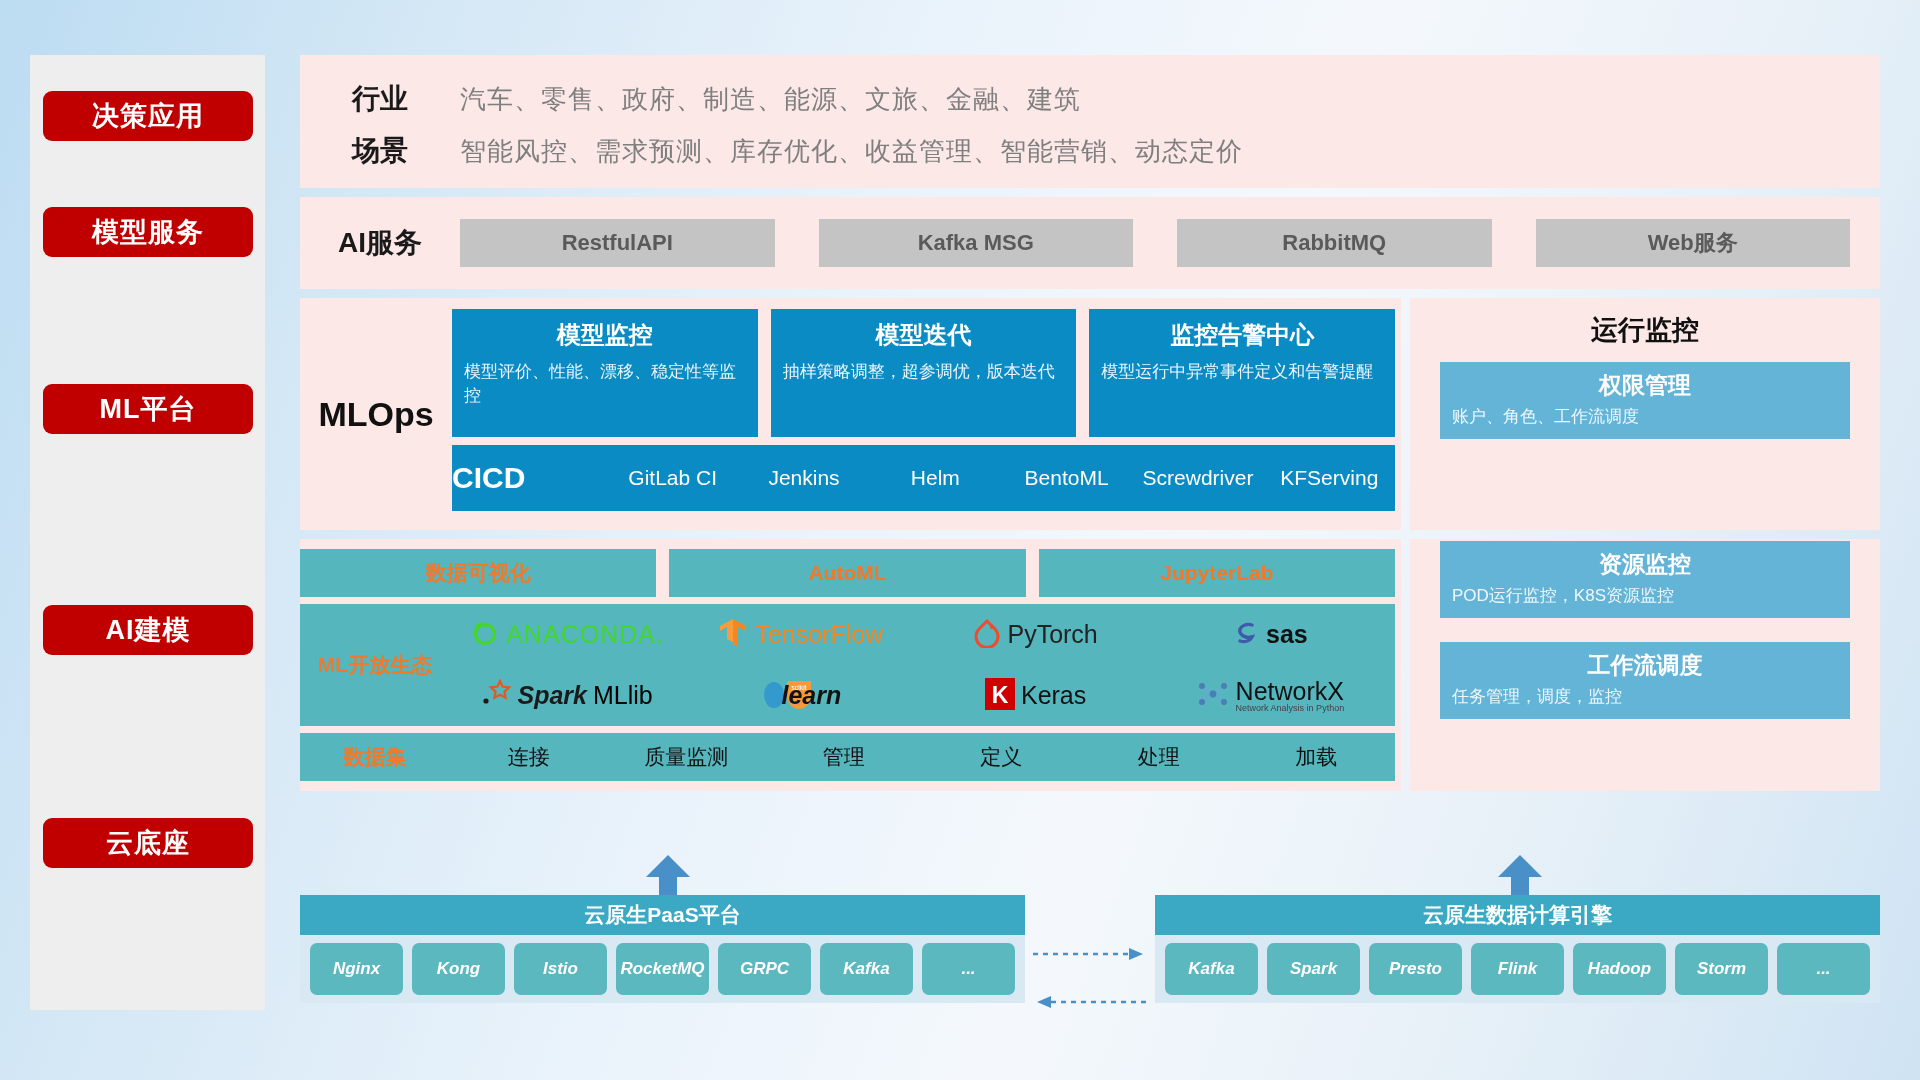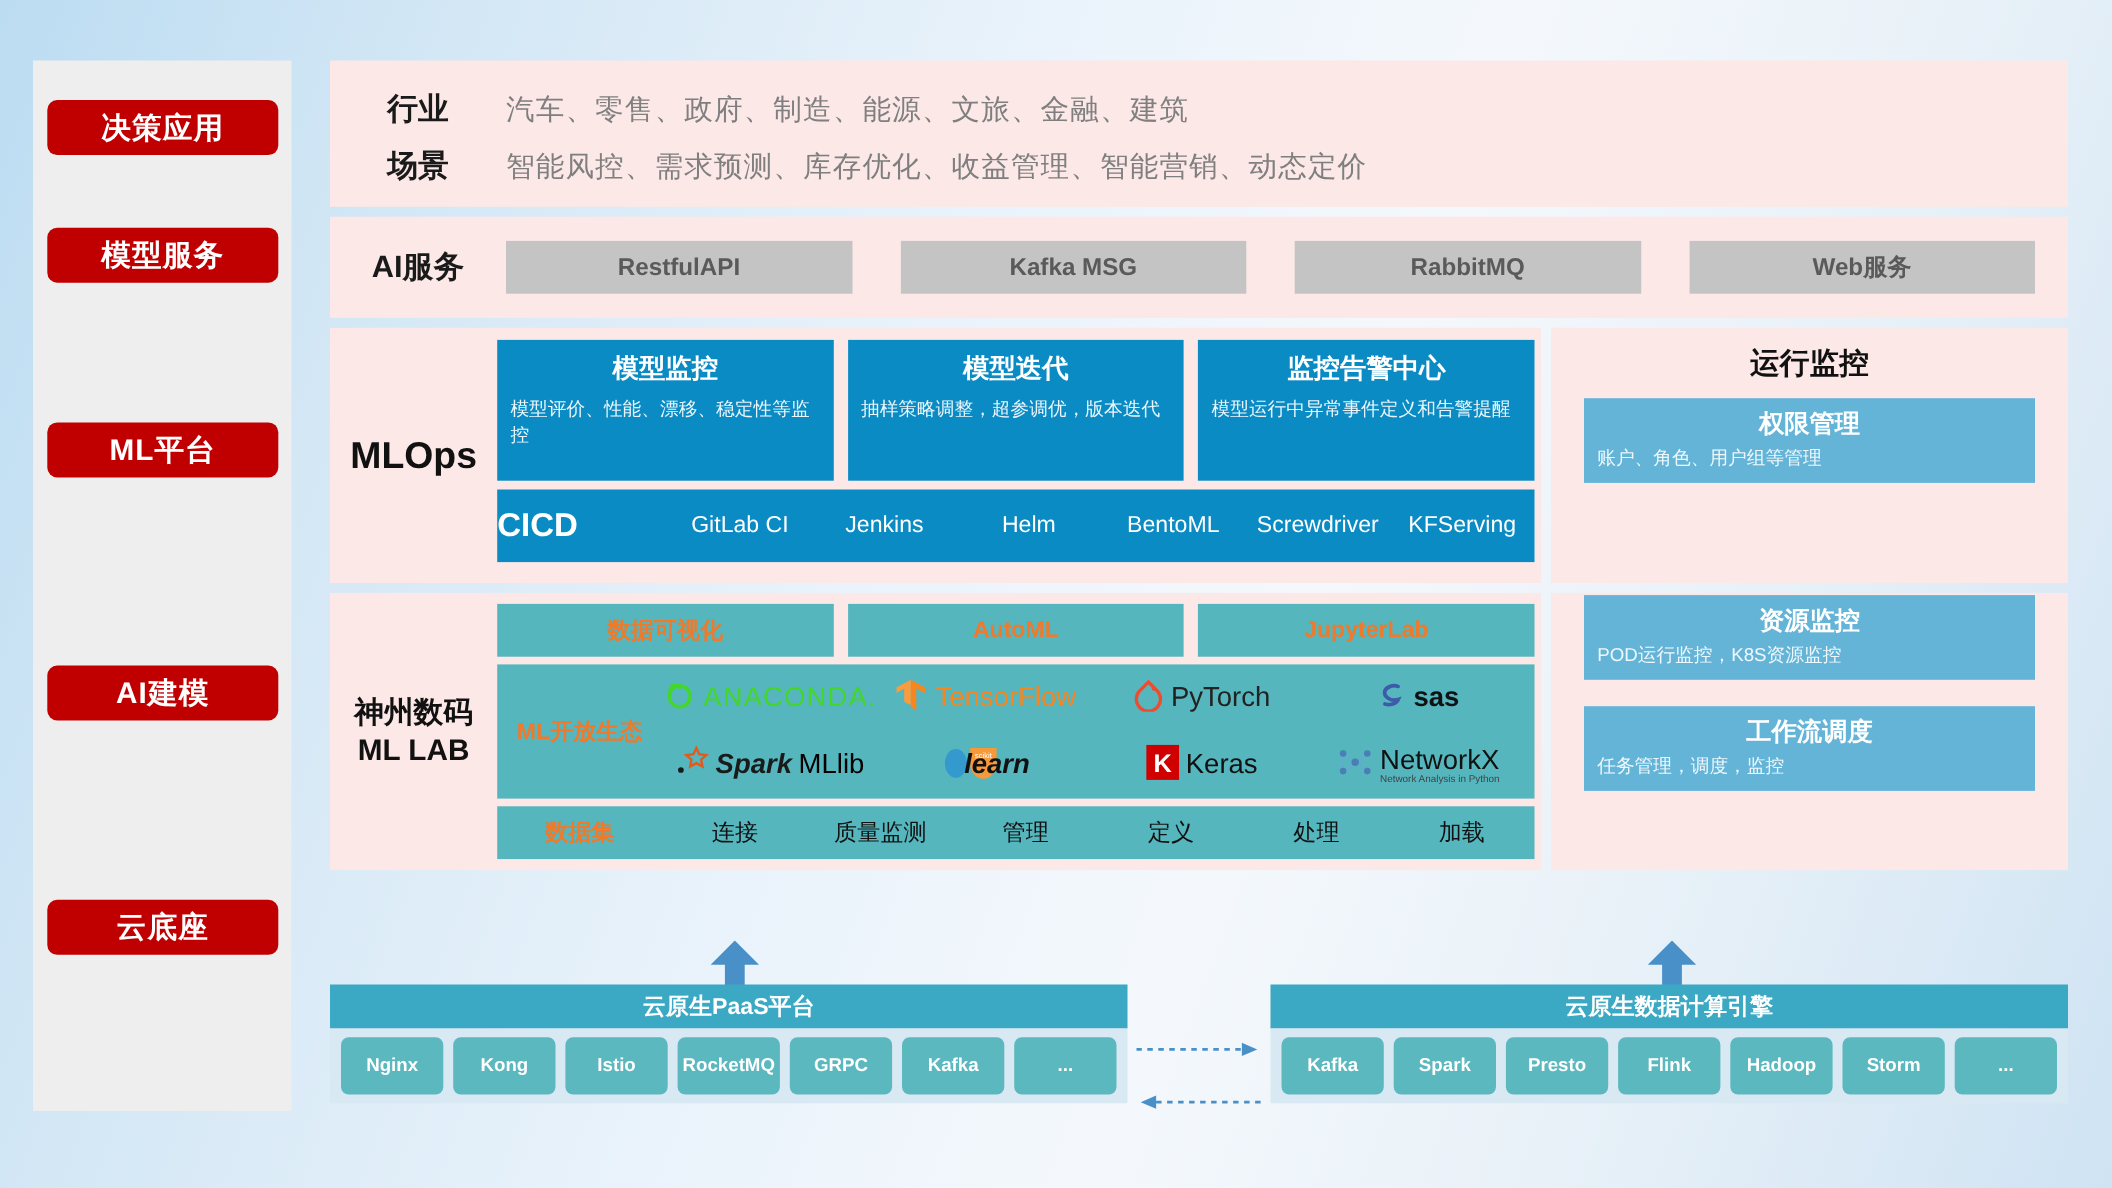--- a/index.html
+++ b/index.html
@@ -160,21 +160,21 @@
 
   
   #bottom { position: absolute; left: 300px; top: 895px; width: 1580px; display: flex; }
   .cloud-block { width: 725px; }
   .cloud-head {
     height: 40px; background: #3ba8c4; color: #fff;
     display: flex; align-items: center; justify-content: center;
     font-size: 21px; font-weight: bold;
   }
   .cloud-body {
-    background: #d9e9f3; padding: 8px 10px; display: flex; gap: 9px;
+    background: #d9e9f3; padding: 8px 10px; display: flex; gap: 9px; font-style: italic;
   }
   .chip {
     flex: 1; height: 52px; background: #5cb8bf; border-radius: 7px;
     color: #fff; font-size: 17px; font-weight: bold;
     display: flex; align-items: center; justify-content: center;
     text-align: center; line-height: 1.1; padding: 0 2px;
   }
   .cloud-gap { width: 130px; position: relative; }
   .dash-arrow { position: absolute; left: 8px; width: 114px; height: 2px; }
 </style>
@@ -251,31 +251,27 @@
             <div class="cicd-item">KFServing</div>
           </div>
         </div>
       </div>
     </div>
 
     <div id="panel-monitor" class="tall">
       <div class="panel-title">运行监控</div>
       <div class="panel-card">
         <div class="panel-card-title">权限管理</div>
-        <div class="panel-card-desc">账户、角色、用户组等管理</div>
+        <div class="panel-card-desc">账户、角色、工作流调度</div>
       </div>
     </div>
   </div>
 
   <div id="row-lab">
     <div id="band-lab">
-      <div class="lab-key">
-        <span>神州数码</span>
-        <span>ML LAB</span>
-      </div>
       <div class="lab-right">
 
         <div class="lab-tabs">
           <div class="lab-tab">数据可视化</div>
           <div class="lab-tab">AutoML</div>
           <div class="lab-tab">JupyterLab</div>
         </div>
 
         <div class="lab-eco">
           <div class="eco-label">ML开放生态</div>

